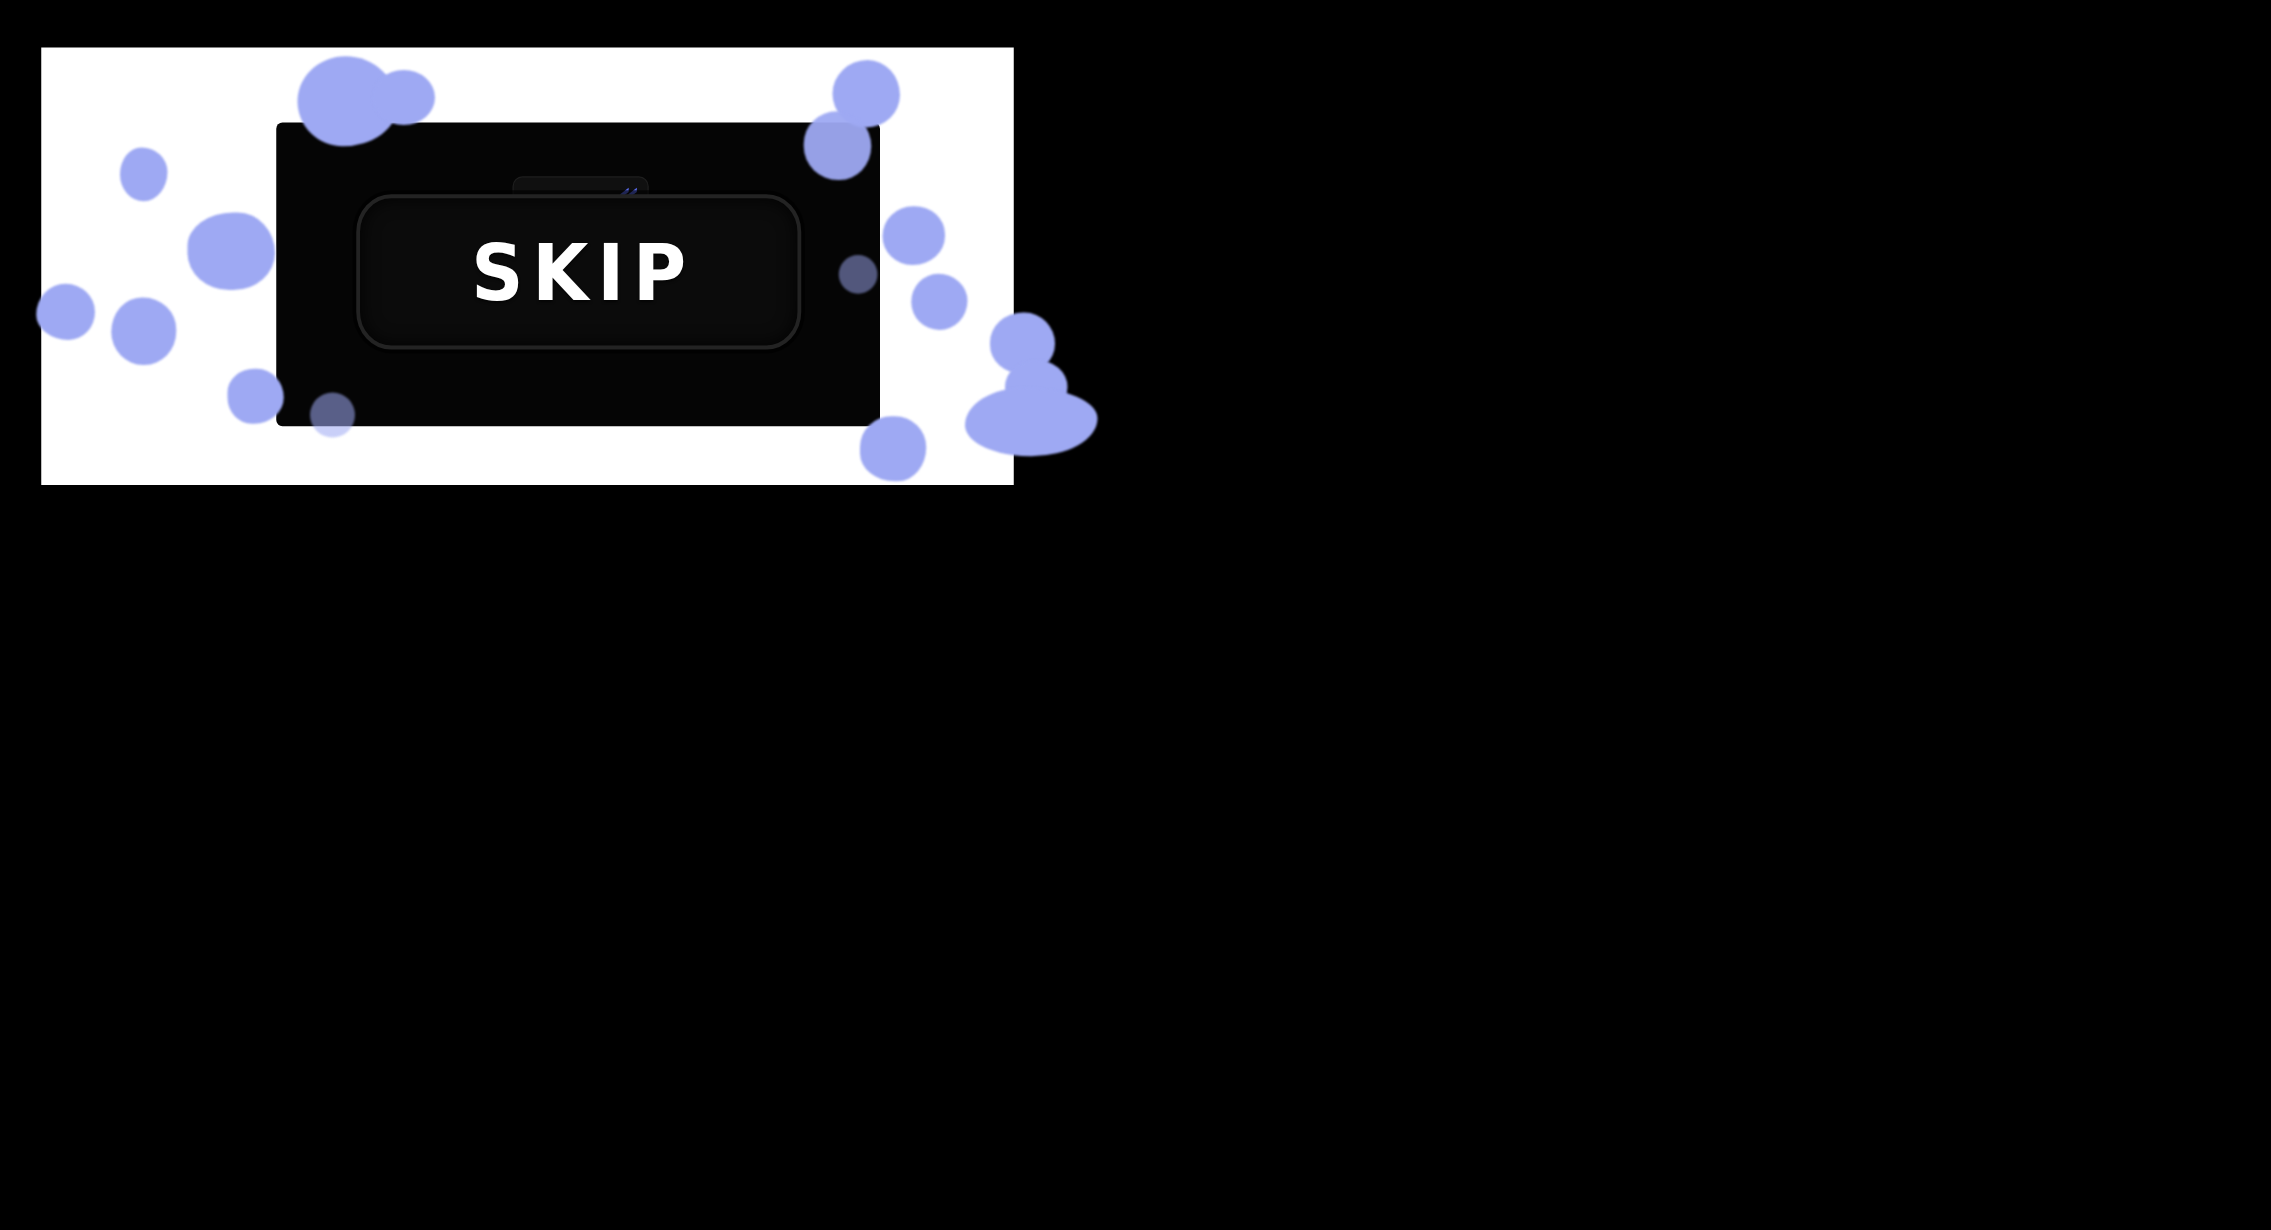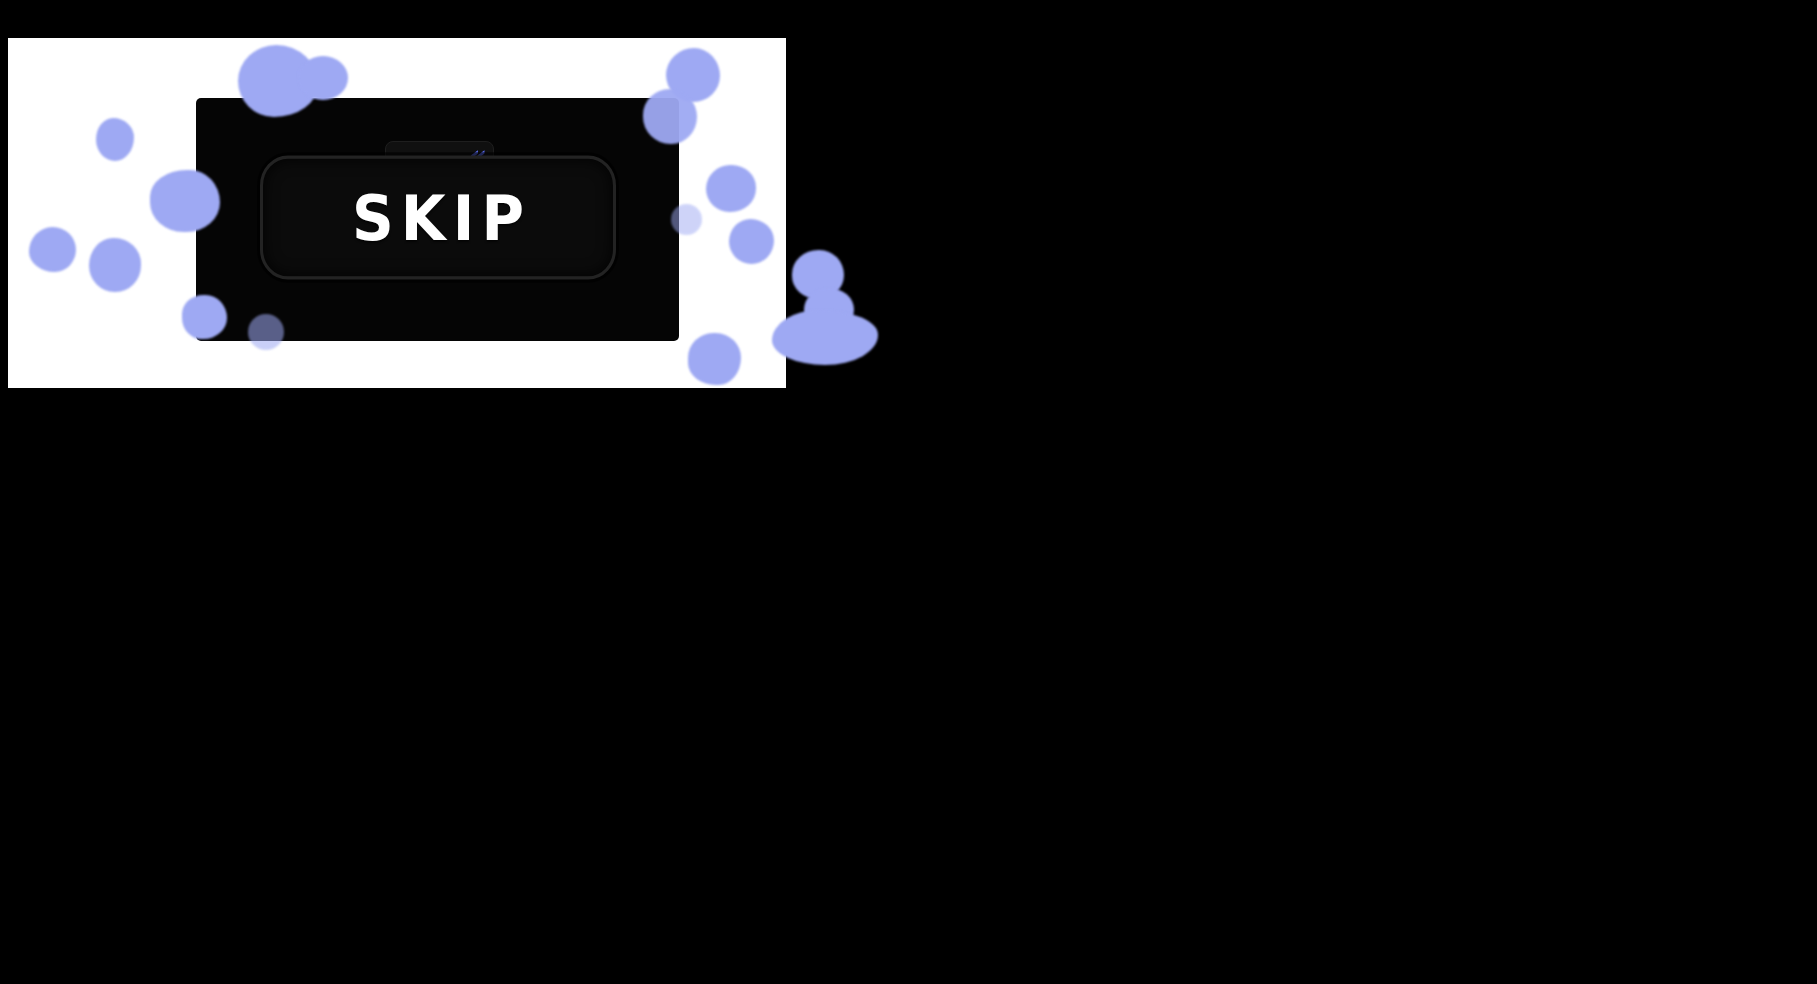--- a/index.html
+++ b/index.html
@@ -15,21 +15,21 @@
   .stage {
     position: relative;
     width: 1817px;
     height: 984px;
     background: var(--page-bg, #000);
   }
 
   
   .canvas {
     position: absolute;
-    left: 8px;
+    left: 33px;
     top: 38px;
     width: 778px;
     height: 350px;
     background: var(--canvas-bg, #fff);
   }
 
   
   .panel {
     position: absolute;
     left: 188px;

